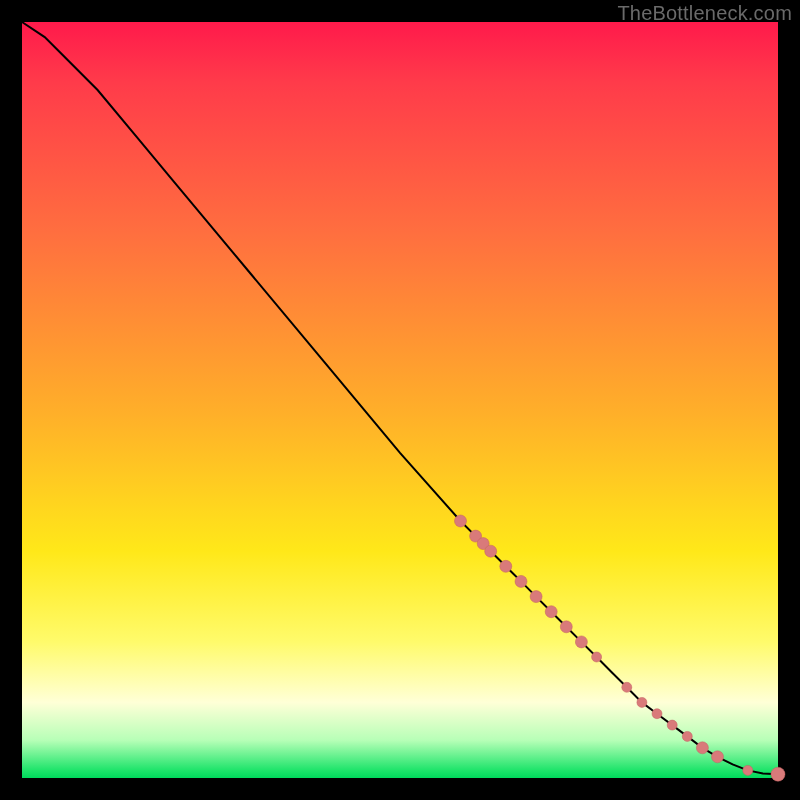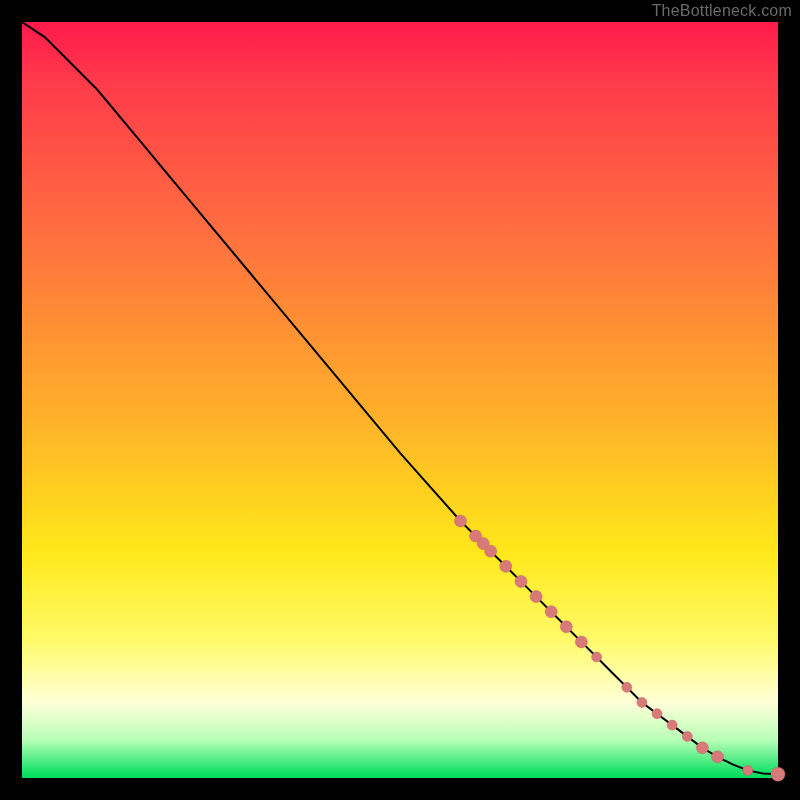--- a/index.html
+++ b/index.html
@@ -38,21 +38,21 @@
       #b7ffb7 95%,
       #1de46a 99%,
       #00d95c 100%
     );
   }
   .watermark {
     position: absolute;
     top: 2px;
     right: 8px;
     color: #6a6a6a;
-    font-size: 16px;
+    font-size: 20px;
     letter-spacing: 0.2px;
     user-select: none;
   }
   svg.curve {
     position: absolute;
     left: 0;
     top: 0;
     width: 756px;
     height: 756px;
     overflow: visible;

